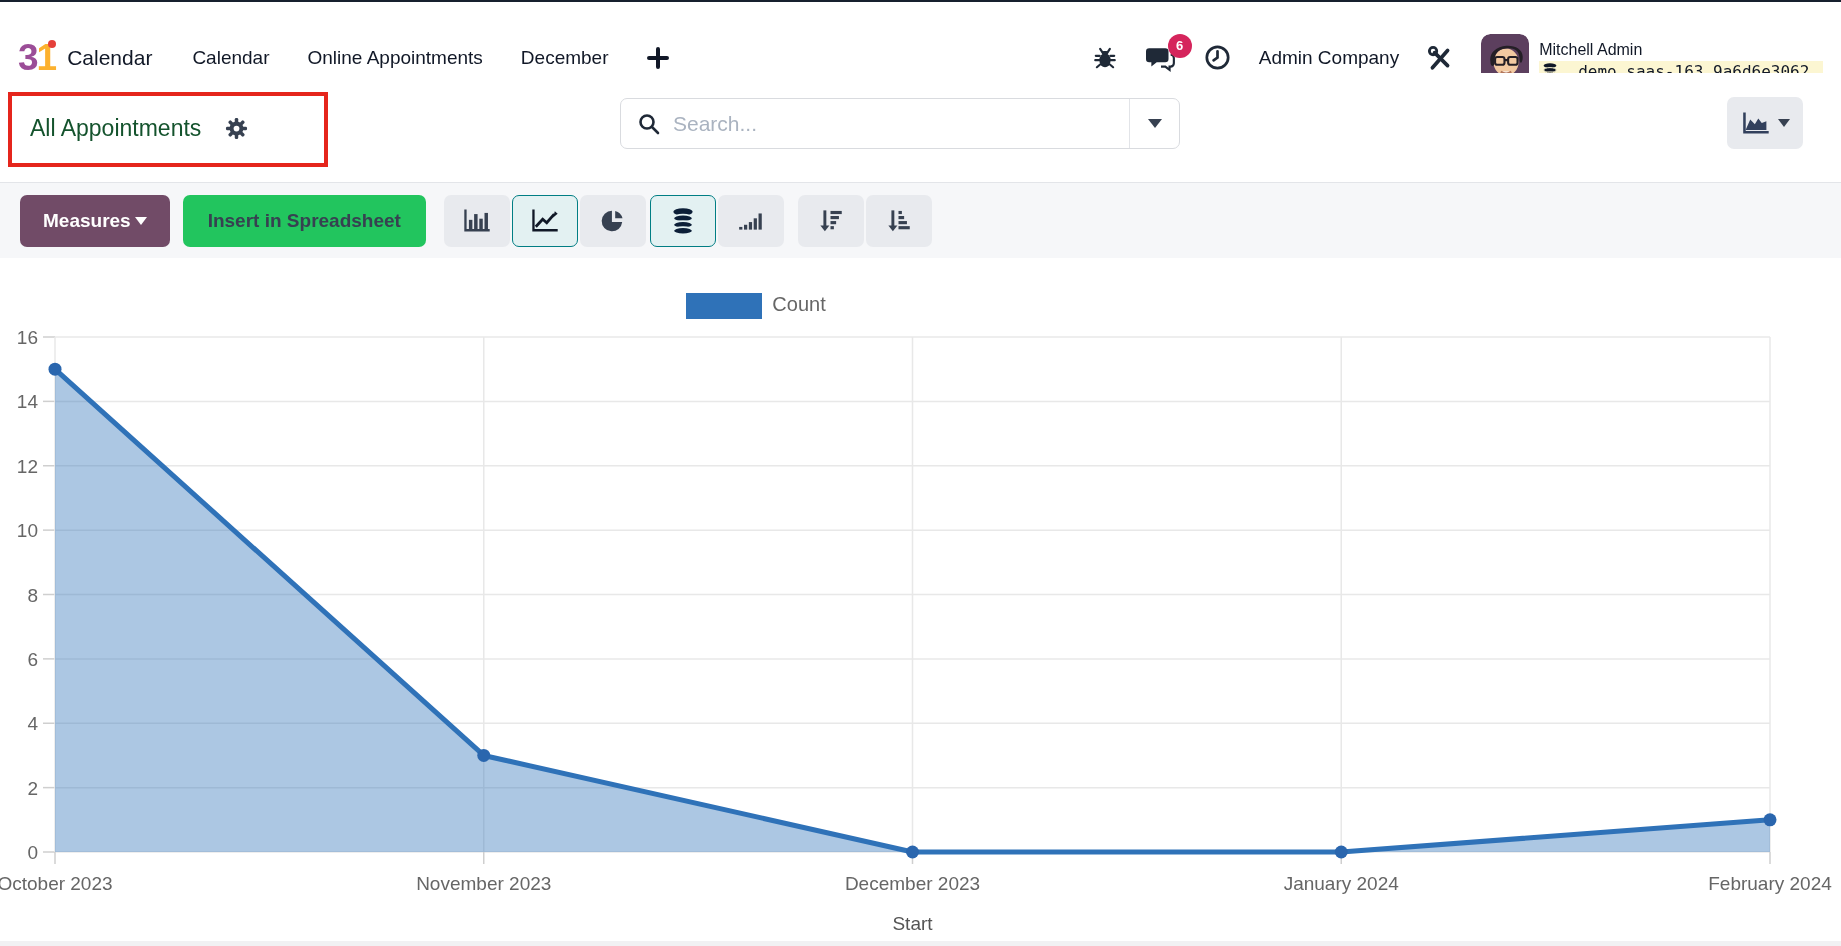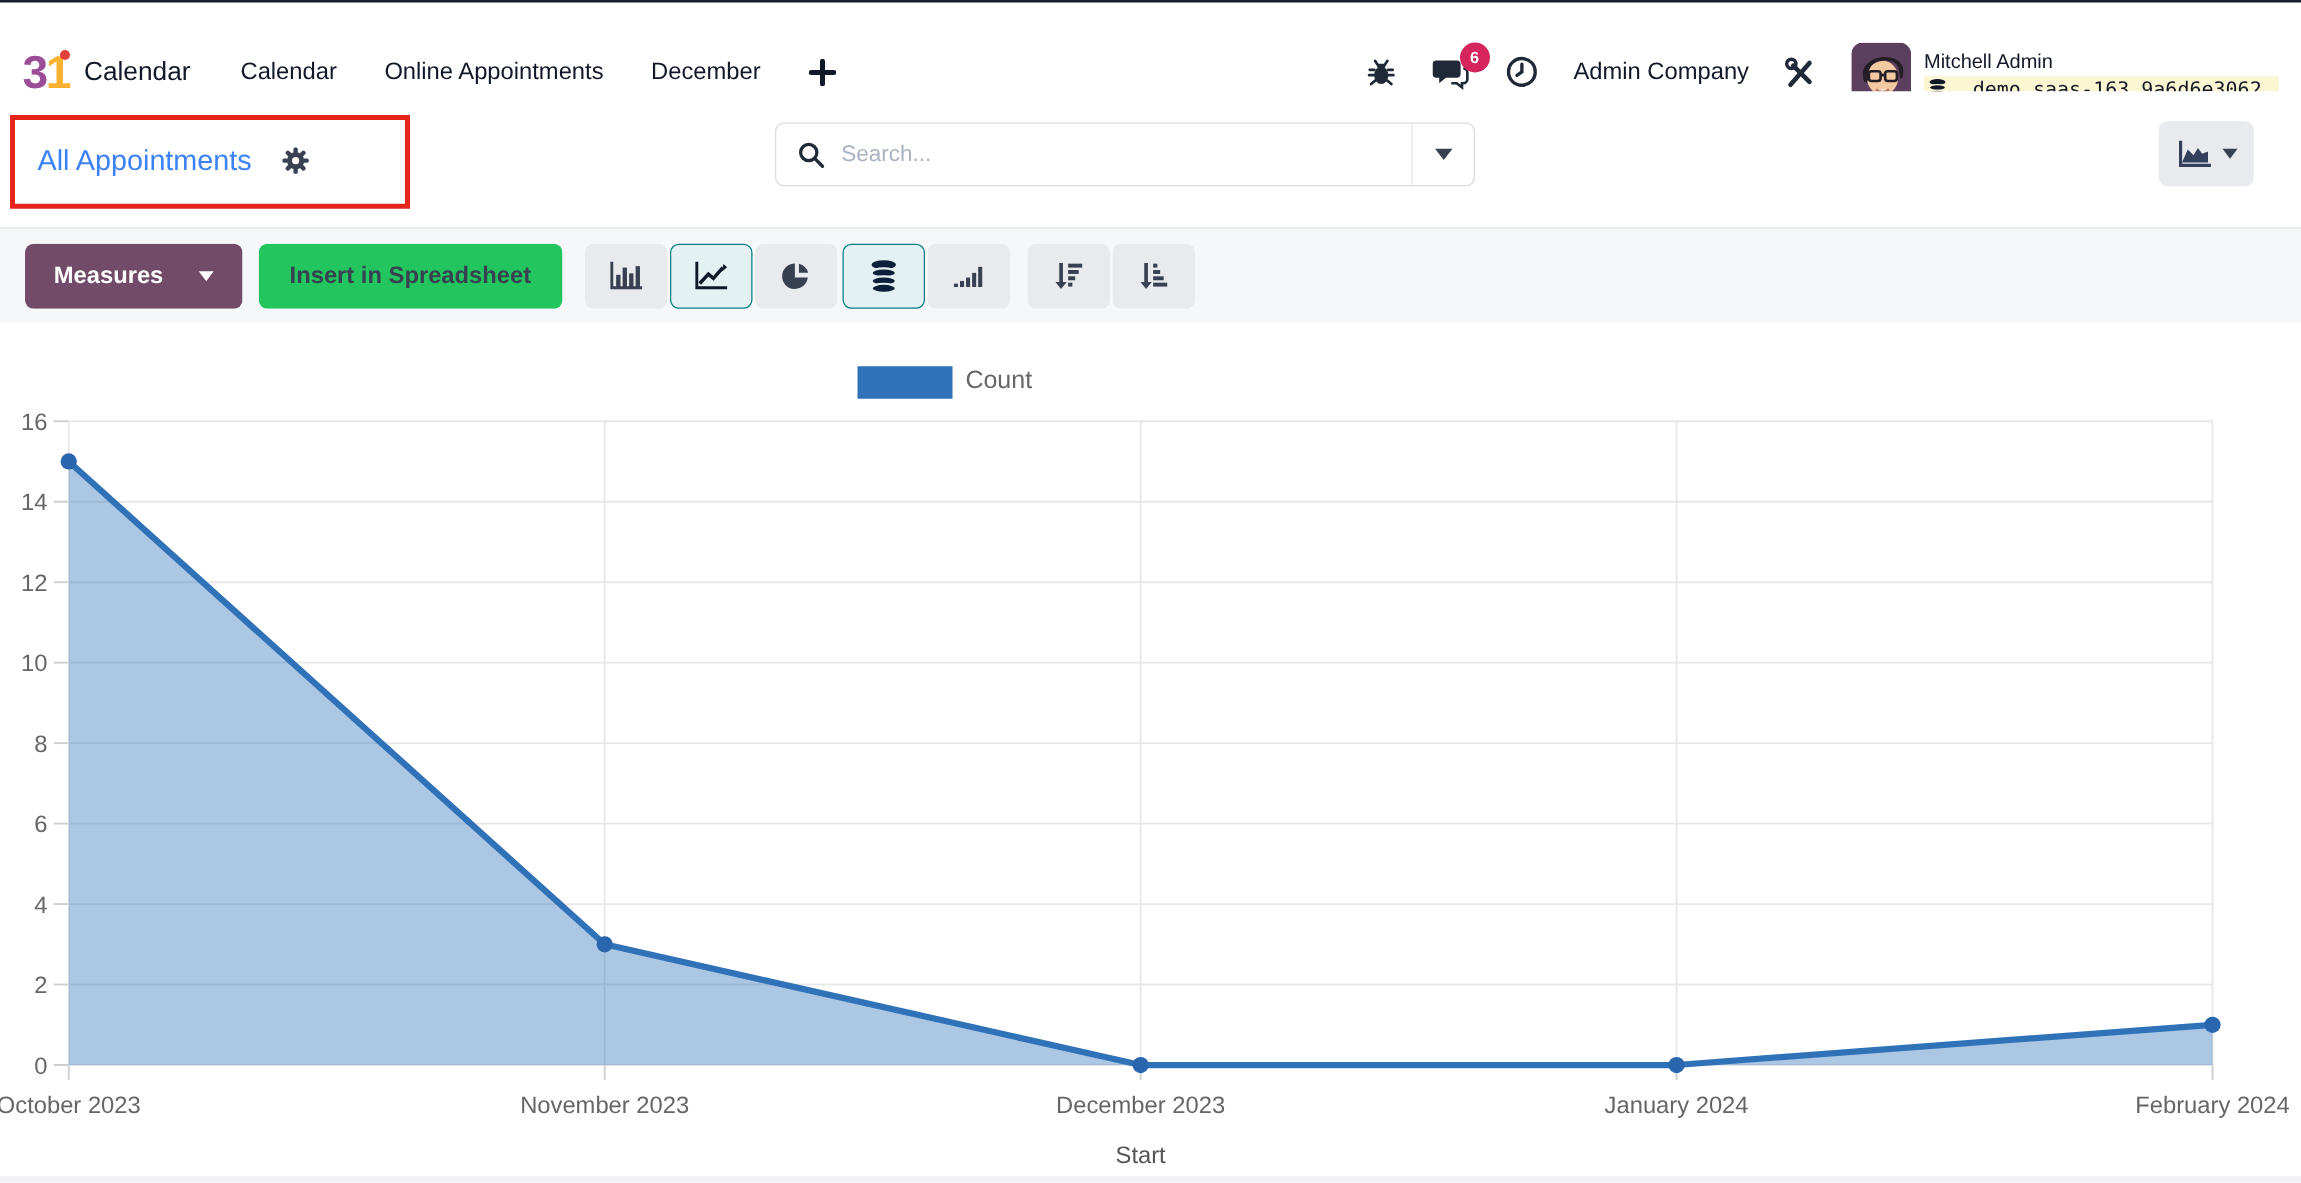--- a/index.html
+++ b/index.html
@@ -29,44 +29,44 @@
   .avatar { width:48px; height:48px; border-radius:9px; overflow:hidden; flex:0 0 auto; }
   .user-meta { display:flex; flex-direction:column; gap:2px; }
   .user-name { font-size:16px; color:#111827; line-height:1.1; }
   .db-pill { display:flex; align-items:center; gap:21px; background:#fcf6d2; padding:1px 4px;
     font-family:"DejaVu Sans Mono", monospace; font-size:16px; color:#111827; letter-spacing:0; }
 
   
   .cp-row { position:absolute; top:73px; left:0; width:1841px; height:109px; background:#fff; }
   .annotation-box { position:absolute; left:8px; top:19px; width:320px; height:75px;
     border:4px solid var(--annotation,#e5251c); pointer-events:none; }
-  .view-title { position:absolute; left:30px; top:42px; font-size:23px; color:#3b82f6;
+  .view-title { position:absolute; left:30px; top:42px; font-size:23px; color:#14532d;
     display:flex; align-items:center; gap:24px; }
   .searchbar { position:absolute; left:620px; top:25px; width:560px; height:51px; background:#fff;
     border:1px solid #d9dbdf; border-radius:7px; display:flex; align-items:center; }
-  .searchbar input { flex:1; border:none; outline:none; font-size:18px; color:#b91c1c;
+  .searchbar input { flex:1; border:none; outline:none; font-size:21px; color:#b91c1c;
     font-family:"Liberation Sans", sans-serif; background:transparent; }
   .searchbar input::placeholder { color:#aab3c0; }
   .search-glass { padding:0 12px 0 16px; display:flex; align-items:center; }
   .search-toggle { width:50px; height:100%; border-left:1px solid #e2e4e8; display:flex;
     align-items:center; justify-content:center; cursor:pointer; }
   .caret { width:0; height:0; border-left:7px solid transparent; border-right:7px solid transparent;
     border-top:9px solid #374151; }
   .view-switcher { position:absolute; left:1727px; top:24px; width:76px; height:52px;
     background:#e8eaee; border-radius:7px; display:flex; align-items:center; justify-content:center;
     gap:7px; cursor:pointer; }
   .view-switcher .caret { border-top-width:8px; border-left-width:6px; border-right-width:6px; }
 
   
   .toolbar { position:absolute; top:182px; left:0; width:1841px; height:76px; background:#f6f7f9;
     border-top:1px solid #e3e5e9; display:flex; align-items:center; padding-left:20px; }
   .btn { height:52px; border:1px solid transparent; border-radius:7px; display:flex; align-items:center;
     justify-content:center; cursor:pointer; font-size:19px; font-weight:600; color:#374151;
     font-family:"Liberation Sans", sans-serif; }
-  .btn-primary { background:var(--primary,#714B67); color:#fff; padding:0 22px; gap:28px; }
+  .btn-primary { background:var(--primary,#714B67); color:#fff; padding:0 22px; gap:4px; }
   .btn-primary .caret { border-top-color:#fff; border-left-width:6px; border-right-width:6px; border-top-width:8px; }
   .btn-flat { background:#22c55e; padding:0 24px; margin-left:13px; }
   .icon-btn { width:66px; background:#e8eaee; }
   .icon-btn.active { background:#e3f1f2; border-color:var(--teal,#017e84); }
   .btn-group { display:flex; gap:2px; }
   .g1 { margin-left:18px; } .g2 { margin-left:4px; } .g3 { margin-left:14px; }
 
   
   .chart-section { position:absolute; top:258px; left:0; width:1841px; height:688px; background:#fff; }
   .legend { position:absolute; top:35px; left:0; width:1488px; display:flex; 

